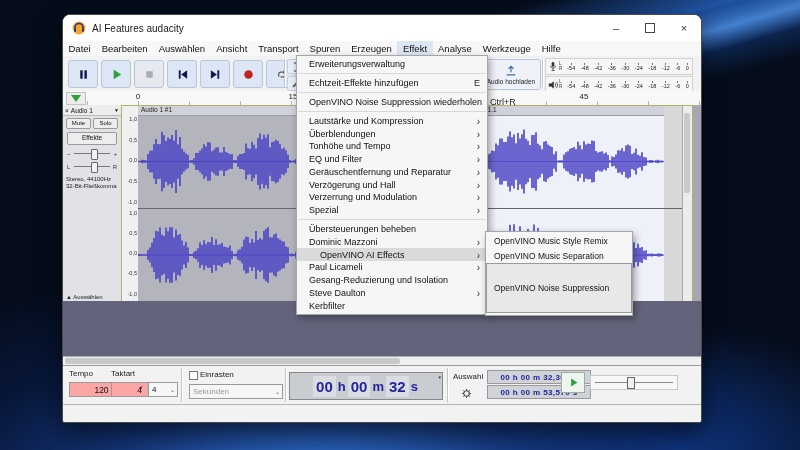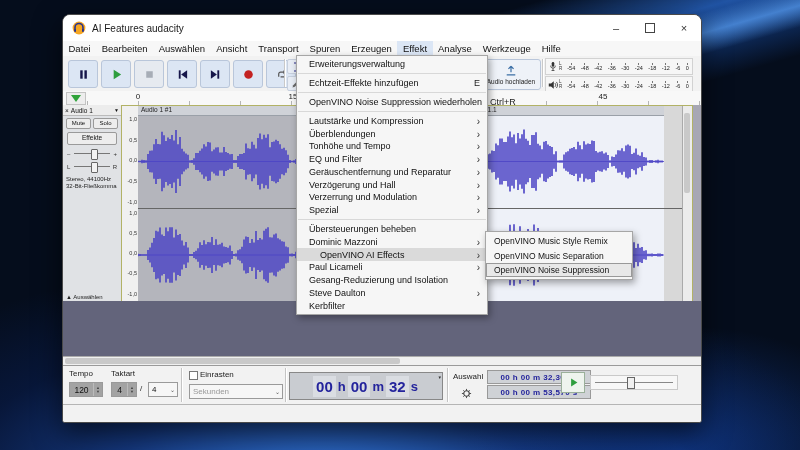--- a/index.html
+++ b/index.html
@@ -83,21 +83,21 @@
   .vscroll{position:absolute;right:0;top:0;width:9px;height:196px;background:#ececec;border-left:1px solid #aaa;}
   .vthumb{position:absolute;left:1px;top:8px;width:6px;height:80px;background:#c9c9c9;border-radius:2px;}
   
   .workspace{position:absolute;left:0;top:286px;right:0;height:55px;background:#63647b;}
   .hscroll{position:absolute;left:0;top:341px;right:0;height:9px;background:#f0f0f0;border-top:1px solid #aaa;}
   .hthumb{position:absolute;left:2px;top:1px;width:335px;height:6px;background:#c9c9c9;border-radius:2px;}
   
   .bottombar{position:absolute;left:0;top:350px;right:0;height:39px;background:#f2f2f2;border-top:1px solid #9a9a9a;font-size:8px;}
   .bb-sep{position:absolute;top:2px;width:1px;height:34px;background:#c4c4c4;box-shadow:1px 0 0 #fff;}
   .bb-label{position:absolute;color:#222;}
-  .spinbox{position:absolute;height:13px;border:1px solid #9a9a9a;background:#a3a3a3;display:flex;align-items:center;}
+  .spinbox{position:absolute;height:13px;border:1px solid #9a9a9a;background:#fca5a5;display:flex;align-items:center;padding-left:20px;}
   .spinbox .val{flex:1;text-align:center;font-size:8.5px;}
   .spin{display:flex;flex-direction:column;width:8px;border-left:1px solid #bbb;height:100%;justify-content:center;font-size:4px;line-height:4px;text-align:center;color:#444;}
   .ddbox{position:absolute;height:13px;border:1px solid #9a9a9a;background:#f6f6f6;display:flex;align-items:center;font-size:8px;}
   .ddbox .val{flex:1;padding-left:3px;}
   .ddbox .car{width:9px;font-size:6px;color:#555;text-align:center;}
   .checkbox{position:absolute;width:7px;height:7px;border:1px solid #777;background:#fff;}
   .timebig{position:absolute;left:226px;top:6px;width:152px;height:26px;background:#c9ccd1;border:1px solid #888;display:flex;align-items:center;justify-content:center;gap:1px;}
   .timebig .seg{font-weight:bold;color:#24249c;font-size:15px;}
   .timebig .dig{background:#dadde2;padding:2px 3px;}
   .timebig .unit{font-size:13px;padding:2px 1px;}
@@ -115,21 +115,21 @@
     box-shadow:2px 3px 7px rgba(0,0,0,.35);z-index:50;padding:2px 0;font-size:9px;color:#111;}
   .mi{display:flex;align-items:flex-end;padding:1.4px 7px 1.4px 12px;}
   .mi .lab{flex:1;white-space:nowrap;}
   .mi .sc{margin-left:8px;color:#222;}
   .mi .ar{margin-left:8px;font-size:10px;line-height:8px;color:#333;}
   .mi.hl{background:#dadada;padding-left:23px;}
   .msep{height:1px;background:#d8d8d8;margin:2.5px 1px;}
   .submenu{position:absolute;left:485px;top:231px;width:146px;background:#f6f6f6;border:1px solid #a6a6a6;
     box-shadow:2px 3px 7px rgba(0,0,0,.35);z-index:60;padding:2px 0;font-size:8.5px;color:#111;}
   .smi{padding:2.2px 8px;white-space:nowrap;}
-  .smi.hl2{background:#e8e8e8;border:1px solid #999;padding:1px 7px;}
+  .smi.hl2{background:#e8e8e8;border:1px solid #999;padding:19px 7px;}
 </style>
 </head>
 <body>
 
 <div class="wallpaper">
   <div class="bloom1"></div>
   <div class="bloom2"></div>
   <div class="streak"></div>
   <div class="streak2"></div>
 </div>
@@ -286,21 +286,21 @@
     </div>
   </div>
 
   <div class="ruler">
     <div class="loop-handle">
         <span class="tri-down"></span>
       </div>
     <span class="r-label" style="left:75px">0</span>
     <span class="r-label" style="left:230px">15</span>
     <span class="r-label" style="left:385px">30</span>
-    <span class="r-label" style="left:540px">45</span>
+    <span class="r-label" style="left:521px">45</span>
   </div>
 
   <div class="tracks">
     <div class="tpanel">
       <div class="tp-head">
         <span class="x">×</span>
         <span class="nm">Audio 1</span>
         <span class="dd">▼</span>
       </div>
       <div class="ms-row">

